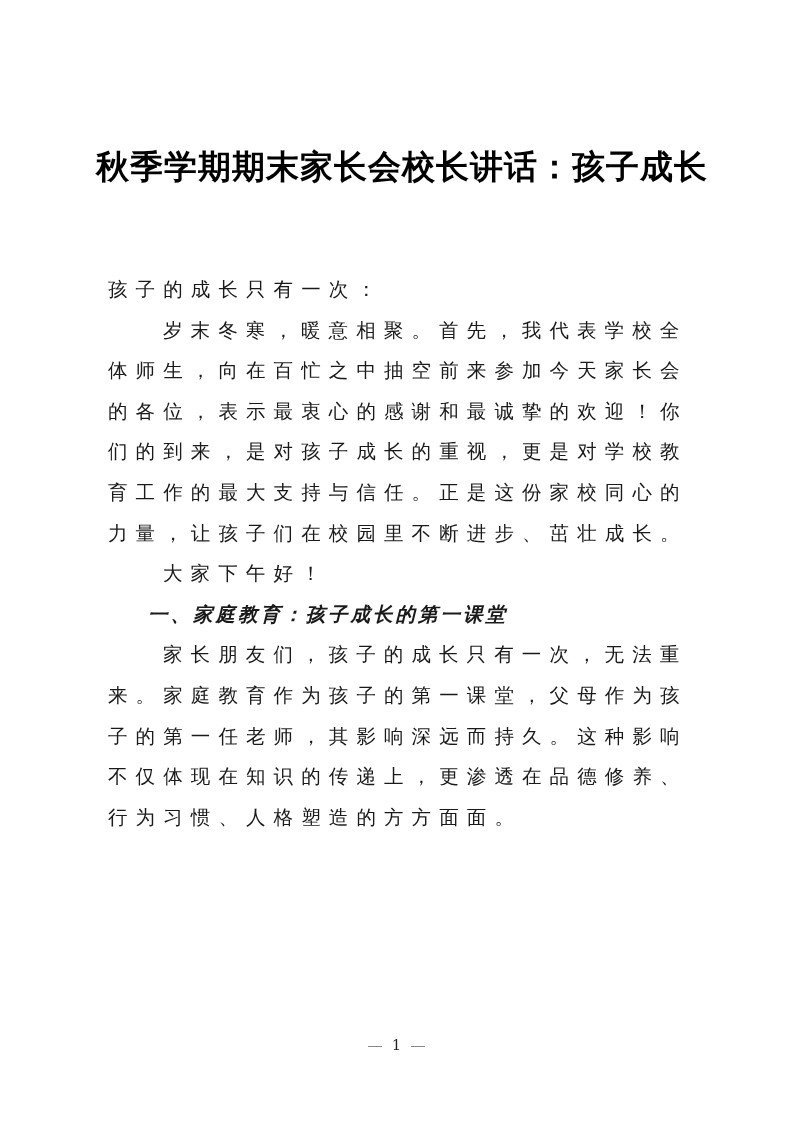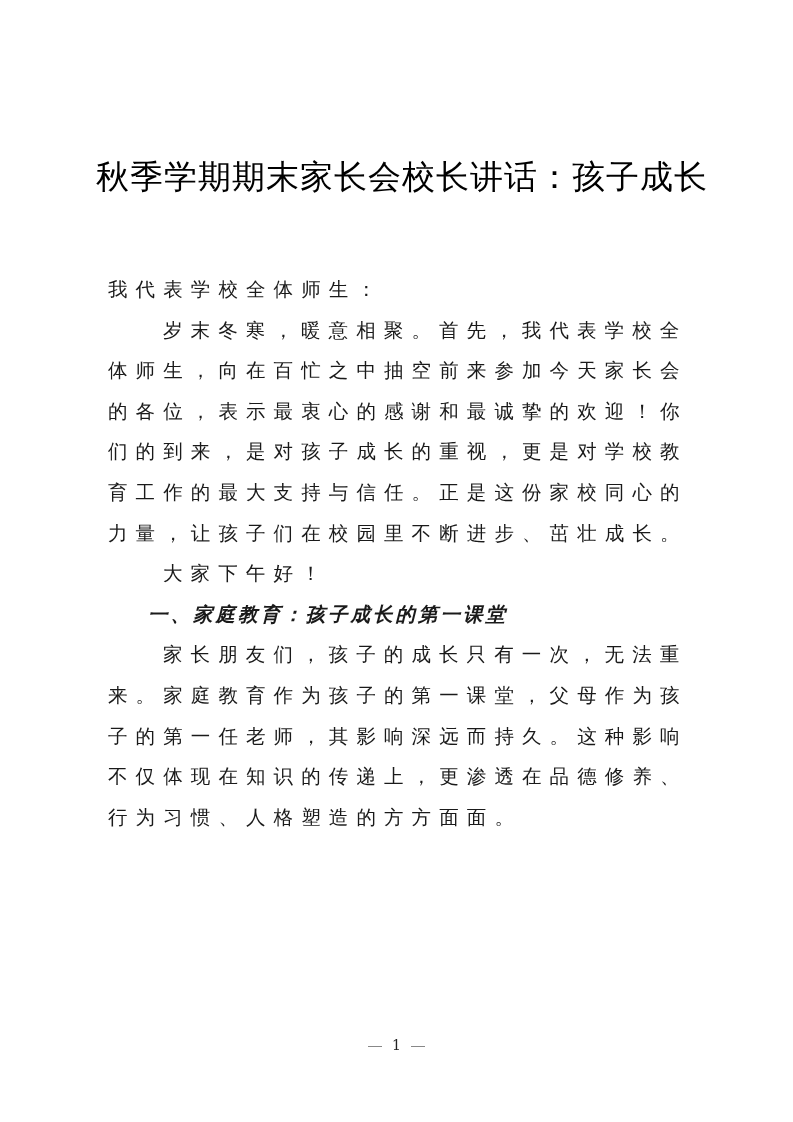--- a/index.html
+++ b/index.html
@@ -18,24 +18,24 @@
       position: absolute;
       left: 0; top: 0;
       width: 793px;
       height: 1122px;
       background: #ffffff;
     }
     .title {
       position: absolute;
       left: 96px;
       width: 601px;
-      top: 154px;
+      top: 144px;
       text-align: center;
       font-family: "DejaVu Sans", sans-serif;
-      font-weight: normal;
+      font-weight: bold;
       font-size: 33px;
       line-height: 45px;
       letter-spacing: 1px;
       color: #000000;
       margin: 0;
     }
     .title span { display: block; white-space: nowrap; }
     .body {
       position: absolute;
       left: 108px;
@@ -80,21 +80,21 @@
 </head>
 <body>
 
 <div class="page">
 
   <h1 class="title">
     <span>秋季学期期末家长会校长讲话：孩子成长</span>
   </h1>
 
   <div class="body">
-    <p>我代表学校全体师生：</p>
+    <p>孩子的成长只有一次：</p>
     <p class="indent">岁末冬寒，暖意相聚。首先，我代表学校全体师生，向在百忙之中抽空前来参加今天家长会的各位，表示最衷心的感谢和最诚挚的欢迎！你们的到来，是对孩子成长的重视，更是对学校教育工作的最大支持与信任。正是这份家校同心的力量，让孩子们在校园里不断进步、茁壮成长。</p>
     <p class="indent">大家下午好！</p>
     <p class="heading1">一、家庭教育：孩子成长的第一课堂</p>
     <p class="indent">家长朋友们，孩子的成长只有一次，无法重来。家庭教育作为孩子的第一课堂，父母作为孩子的第一任老师，其影响深远而持久。这种影响不仅体现在知识的传递上，更渗透在品德修养、行为习惯、人格塑造的方方面面。</p>
 
   </div>
 
   <div class="footer">
     <span class="dash"></span>
     <span>1</span>

